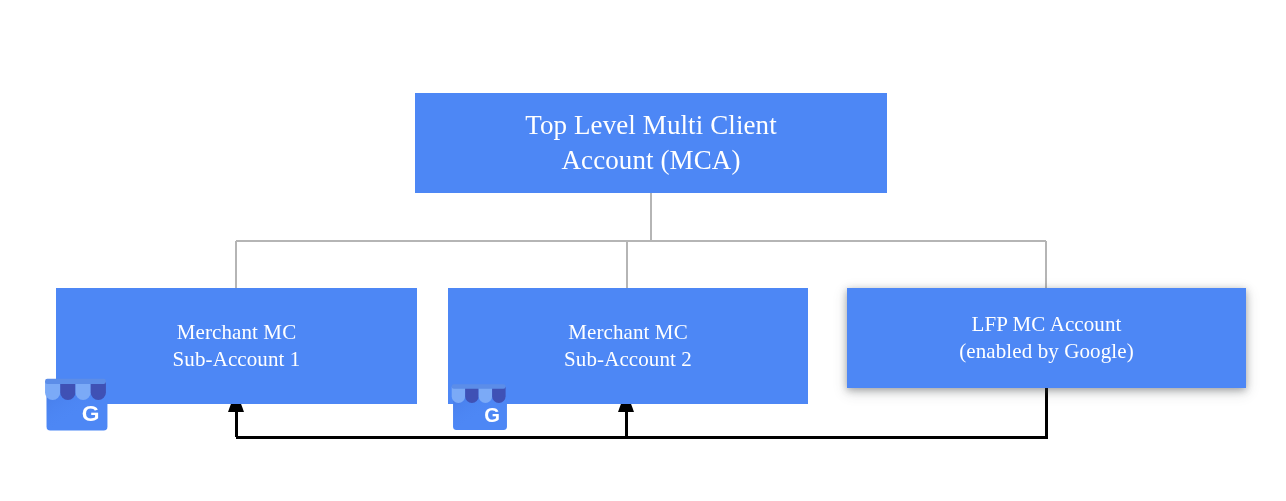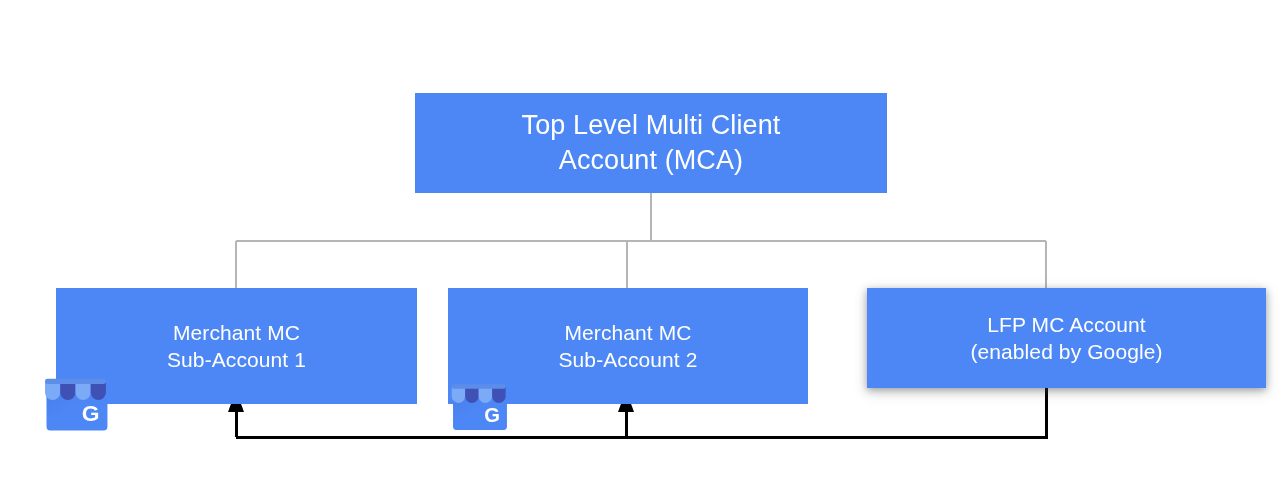--- a/index.html
+++ b/index.html
@@ -35,20 +35,21 @@
     justify-content: center;
     text-align: center;
     line-height: 1.30;
     letter-spacing: 0.1px;
     box-sizing: border-box;
     padding: 0 10px;
   }
   .node-label {
     display: block;
     white-space: pre-line;
+    font-family: Liberation Serif, serif;
   }
   .node-root {
     left: 415px;
     top: 93px;
     width: 472px;
     height: 100px;
     font-size: 27px;
   }
   .node-sub {
     top: 288px;
@@ -57,21 +58,20 @@
   }
   .node-merchant-1 { left: 56px;  width: 361px; }
   .node-merchant-2 { left: 448px; width: 360px; }
   .node-lfp {
     left: 847px;
     top: 288px;
     width: 399px;
     height: 100px;
     font-size: 21px;
     box-shadow: 0 2px 7px rgba(60,64,67,0.38), 0 4px 13px rgba(60,64,67,0.22);
-    margin-left: 20px;
   }
   .gbp-icon {
     position: absolute;
     pointer-events: none;
   }
   .gbp-icon-1 { left: 40px;  top: 365px; width: 74px;  height: 70px; }
   .gbp-icon-2 { left: 447px; top: 372px; width: 66px;  height: 62px; }
 </style>
 </head>
 <body>

